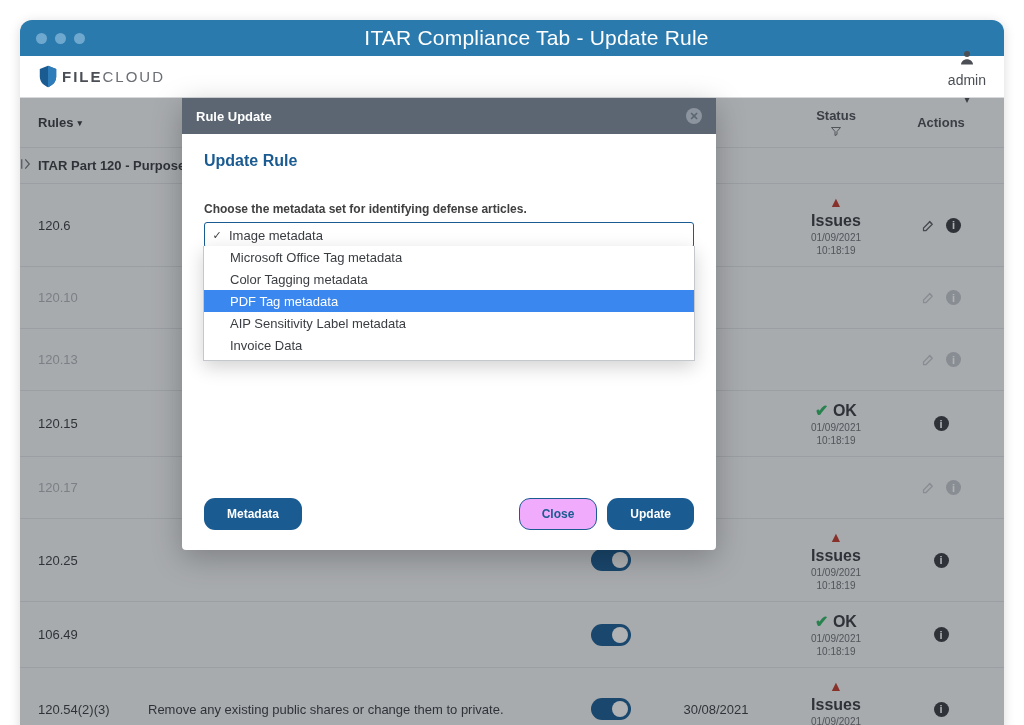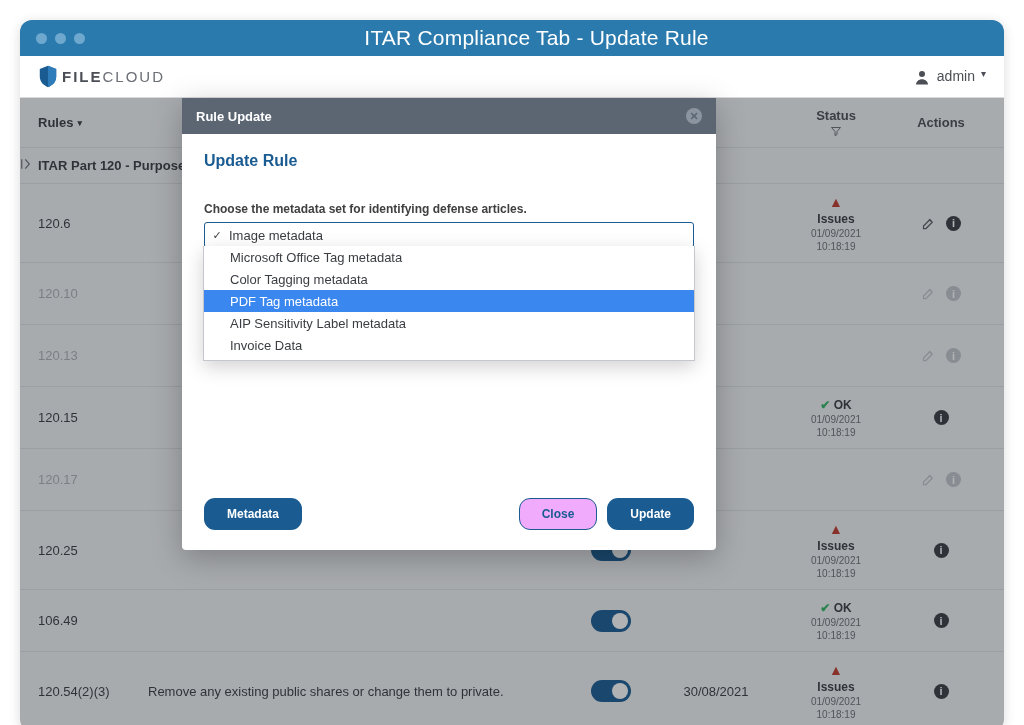--- a/index.html
+++ b/index.html
@@ -49,24 +49,26 @@
     display: flex;
     align-items: center;
     gap: 4px;
   }
   .logo-mark { width: 20px; height: 23px; }
   .logo-text { color: #6b6f75; font-size: 15px; letter-spacing: 2px; font-weight: 400; }
   .logo-text b { font-weight: 700; color: #4b4f55; }
   .appbar-right {
     margin-left: auto;
     display: flex;
+    align-items: center;
     gap: 6px;
     color: #4b4f55;
     font-size: 14px;
     cursor: pointer;
+    flex-direction: column;
   }
   .appbar-right svg { width: 18px; height: 18px; fill: #4b4f55; }
   .chev { font-size: 10px; color: #4b4f55; }
   .content {
     position: relative;
   }
   .overlay {
     position: absolute;
     inset: 0;
     background: rgba(30, 35, 40, 0.35);
@@ -110,21 +112,21 @@
     font-size: 11px;
   }
   .row .col-actions {
     display: flex;
     justify-content: center;
     gap: 10px;
     align-items: center;
   }
   .status-icon { font-size: 14px; }
   .status-issues .status-icon { color: #c0392b; }
-  .status-label { font-weight: 600; font-size: 12px; color: #3a3d42; }
+  .status-label { font-weight: 600; font-size: 16px; color: #3a3d42; }
   .status-date, .status-time { color: #6c7075; font-size: 10px; }
   .col-center { text-align: center; }
   .filter-icon { display: block; margin: 2px auto 0; width: 12px; height: 12px; stroke: #6c7075; fill: none; }
   .rules-dd { font-size: 13px; color: #3a3d42; cursor: pointer; display: inline-flex; align-items: center; gap: 4px; }
   .rules-dd .caret { font-size: 9px; }
 
   
   .toggle {
     width: 40px; height: 22px; border-radius: 11px;
     background: #1a5b92;

